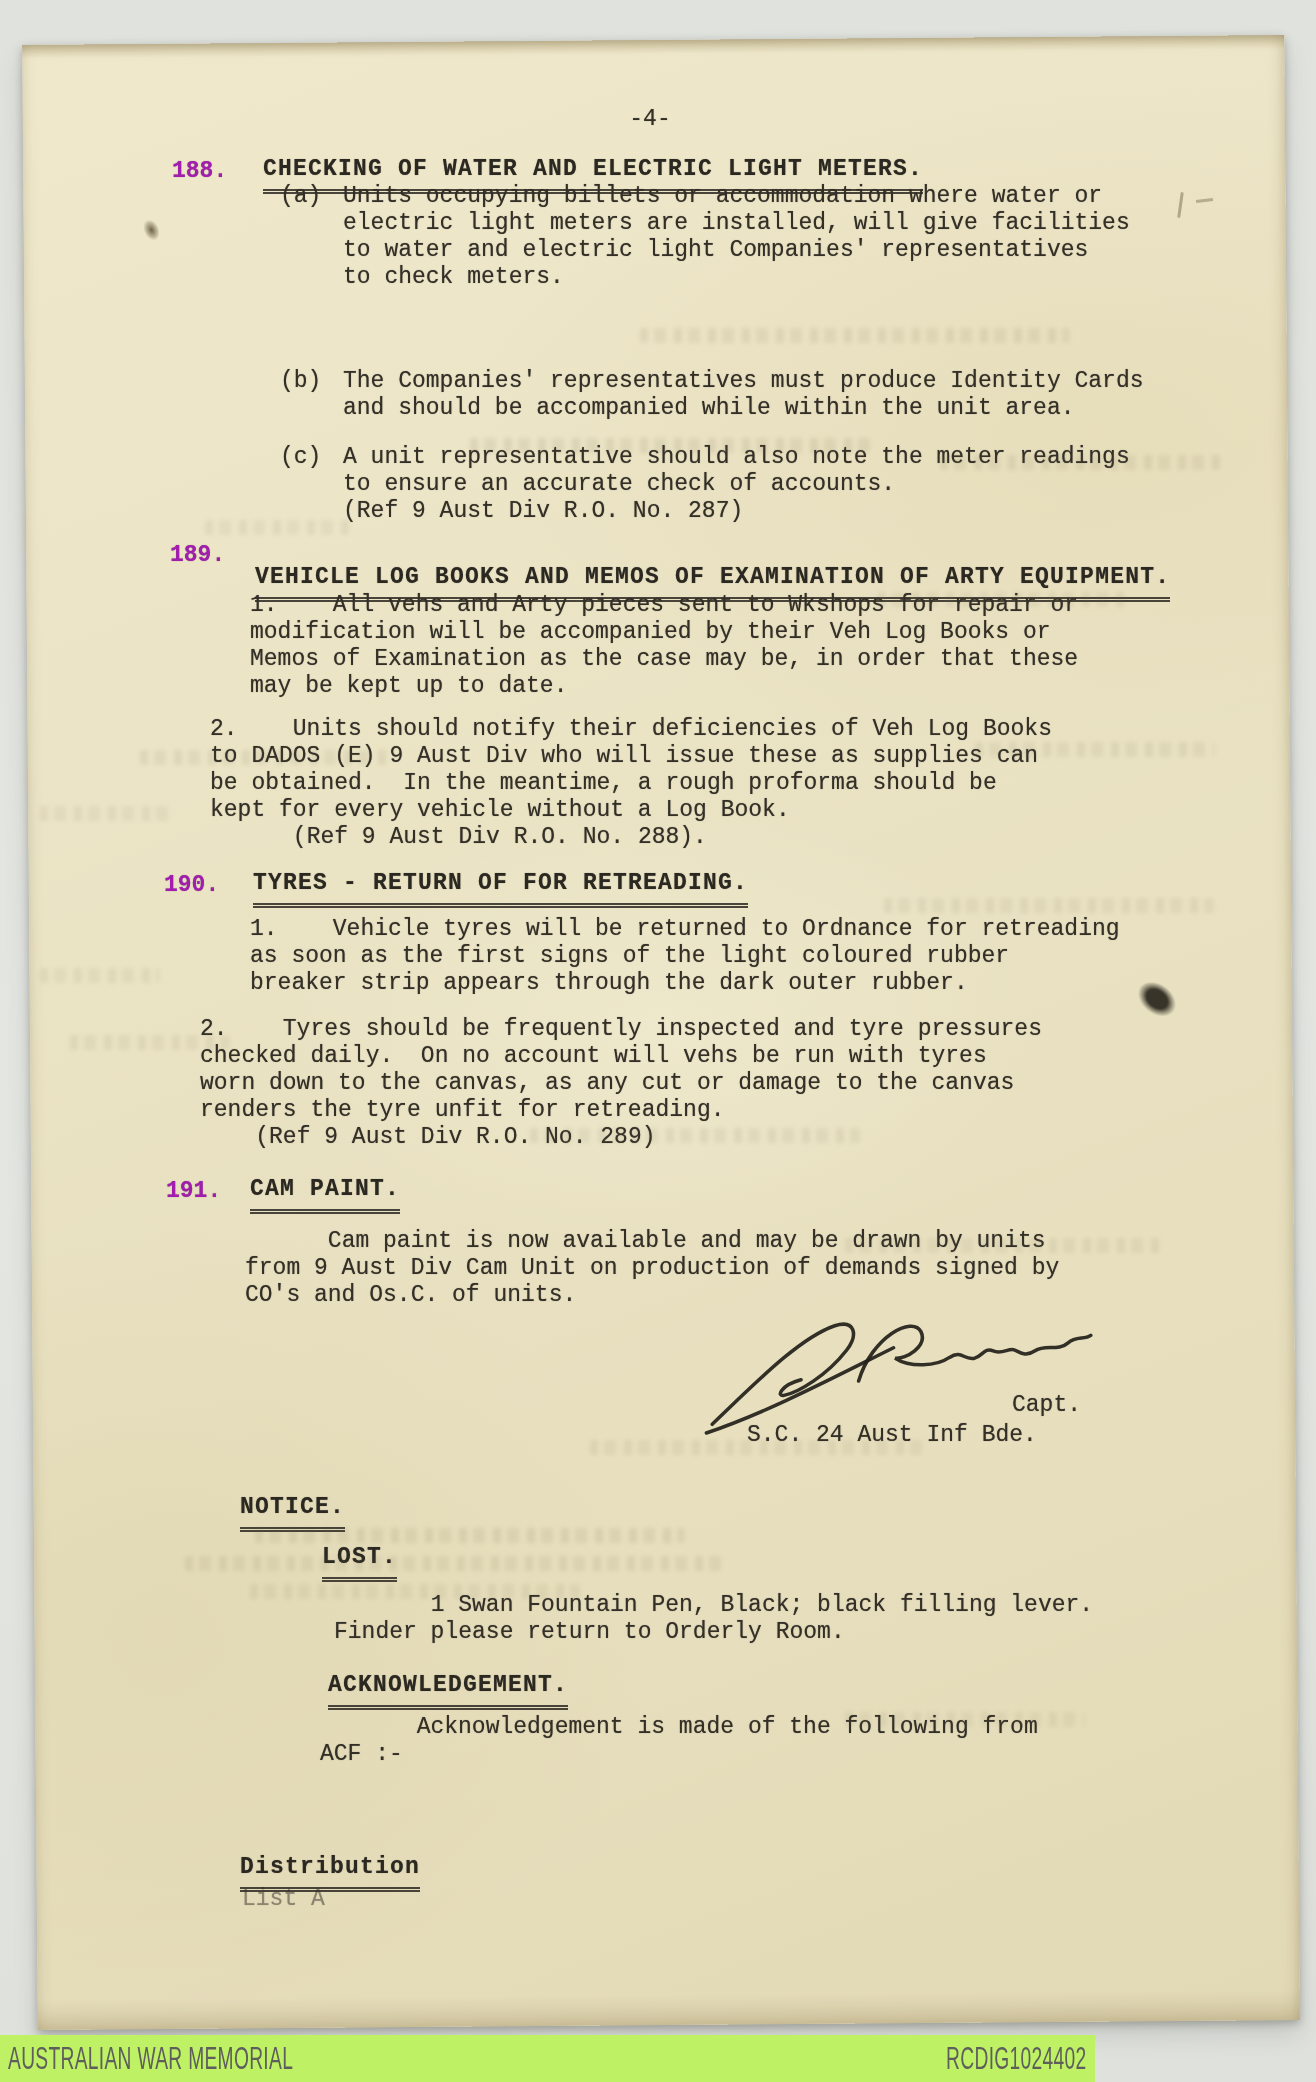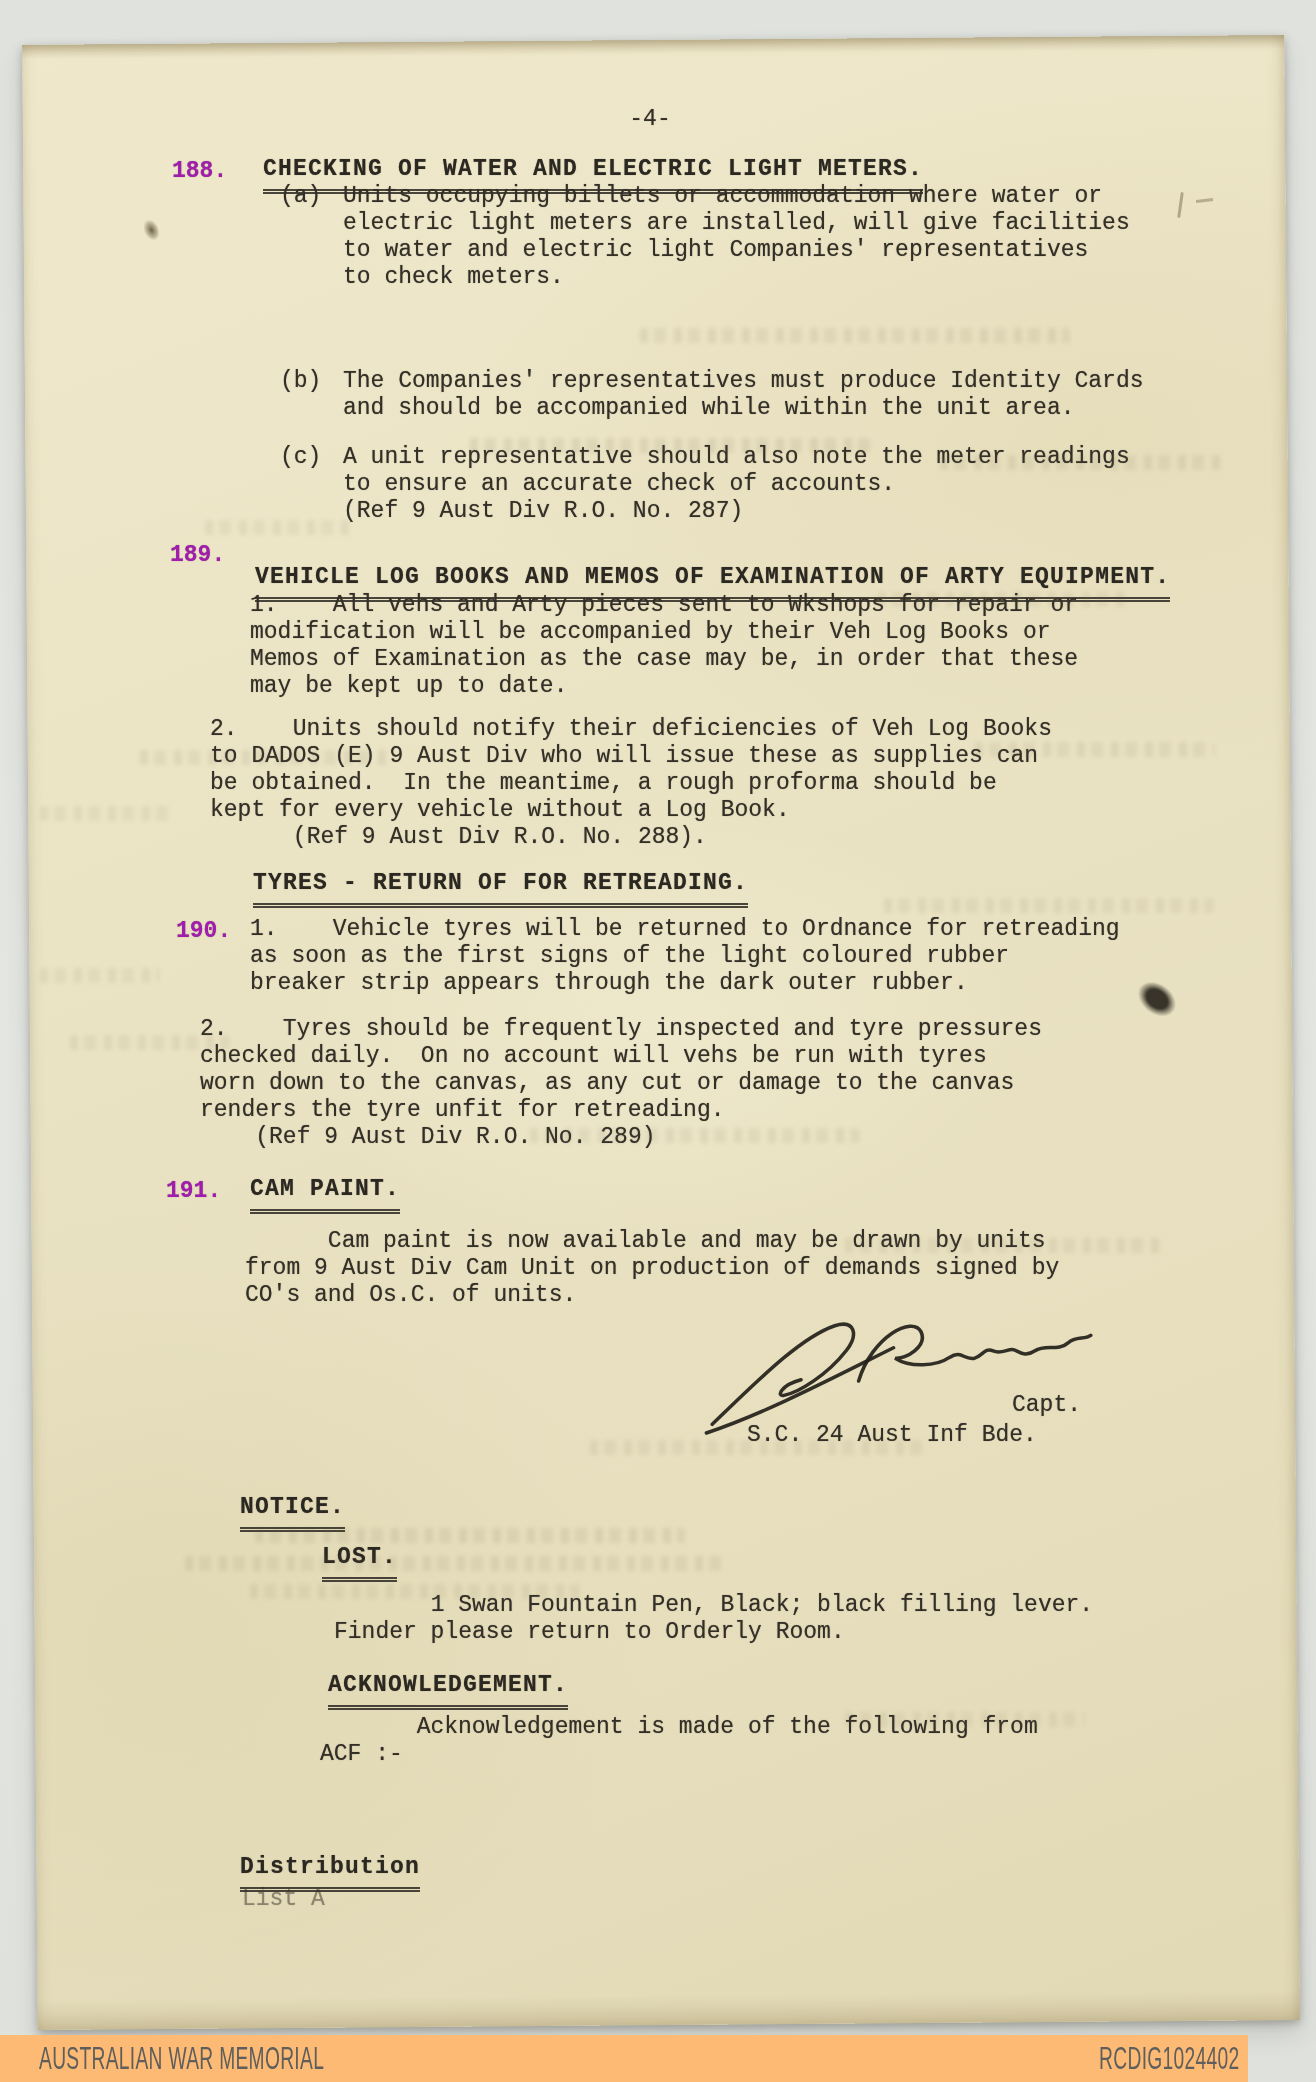--- a/index.html
+++ b/index.html
@@ -57,22 +57,22 @@
     background: radial-gradient(closest-side, rgba(88,76,52,.85), rgba(120,108,80,.35) 70%, transparent);
     border-radius:50% 50% 60% 40%; transform:rotate(-25deg); }
   .mark-a { position:absolute; left:1179px; top:192px; width:3px; height:26px;
     background:rgba(118,106,78,.5); transform:rotate(8deg); border-radius:2px; }
   .mark-b { position:absolute; left:1196px; top:199px; width:17px; height:3px;
     background:rgba(118,106,78,.45); transform:rotate(-6deg); }
   
   .sig { position:absolute; left:700px; top:1314px; width:400px; height:115px; transform:rotate(-3deg); }
   .sig path { stroke:#23201a; stroke-width:3.4; fill:none; stroke-linecap:round; opacity:.92; }
   
-  .footer { position:absolute; left:0; bottom:0; width:1248px; height:47px;
-    background:#fdba74; display:flex; align-items:center; justify-content:space-between;padding-left:31px; }
+  .footer { position:absolute; left:0; bottom:0; width:1095px; height:47px;
+    background:#bef264; display:flex; align-items:center; justify-content:space-between; }
   .footer .fl { font-family:"Liberation Sans", sans-serif; font-size:31px; color:#5e5e5c;
     transform:scaleX(.62); transform-origin:left center; margin-left:8px; white-space:nowrap; letter-spacing:.5px; }
   .footer .fr { font-family:"Liberation Sans", sans-serif; font-size:31px; color:#5e5e5c;
     transform:scaleX(.62); transform-origin:right center; margin-right:8px; white-space:nowrap; letter-spacing:.5px; }
 </style>
 </head>
 <body>
 
 <div class="sheet"></div>
 
@@ -104,21 +104,21 @@
   <div class="abs ml" style="left:250px; top:592px; width:930px;">1.    All vehs and Arty pieces sent to Wkshops for repair or
 modification will be accompanied by their Veh Log Books or
 Memos of Examination as the case may be, in order that these
 may be kept up to date.</div>
   <div class="abs ml" style="left:210px; top:716px; width:960px;">2.    Units should notify their deficiencies of Veh Log Books
 to DADOS (E) 9 Aust Div who will issue these as supplies can
 be obtained.  In the meantime, a rough proforma should be
 kept for every vehicle without a Log Book.
       (Ref 9 Aust Div R.O. No. 288).</div>
 
-  <div class="abs num" style="left:176px; top:872px;margin-top:46px;">190.</div>
+  <div class="abs num" style="left:164px; top:872px;">190.</div>
   <div class="abs" style="left:253px; top:870px;">
     <span class="head">TYRES - RETURN OF FOR RETREADING.</span>
   </div>
   <div class="abs ml" style="left:250px; top:916px; width:950px;">1.    Vehicle tyres will be returned to Ordnance for retreading
 as soon as the first signs of the light coloured rubber
 breaker strip appears through the dark outer rubber.</div>
   <div class="abs ml" style="left:200px; top:1016px; width:960px;">2.    Tyres should be frequently inspected and tyre pressures
 checked daily.  On no account will vehs be run with tyres
 worn down to the canvas, as any cut or damage to the canvas
 renders the tyre unfit for retreading.

